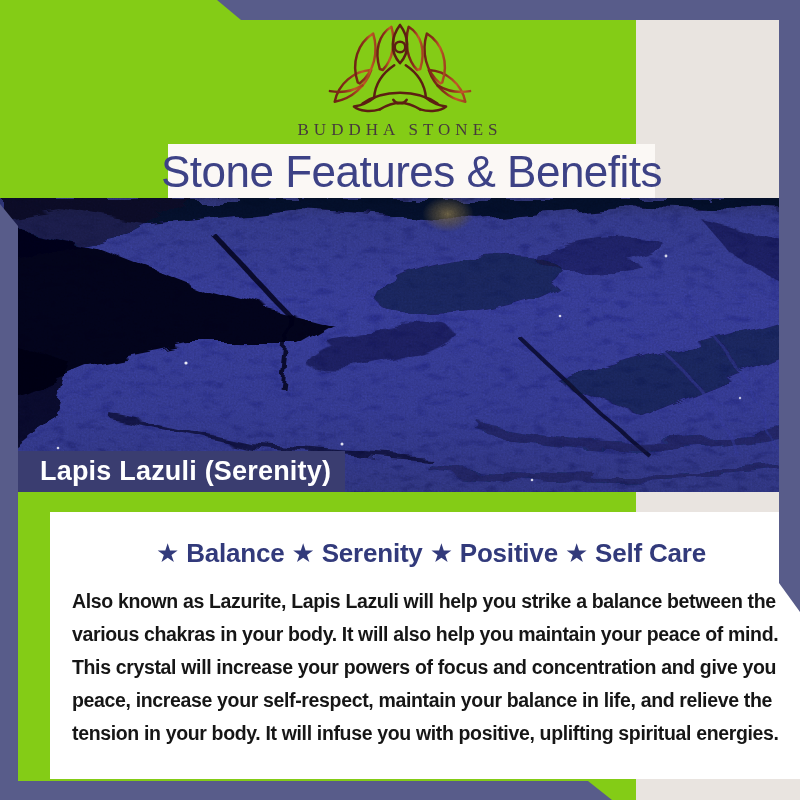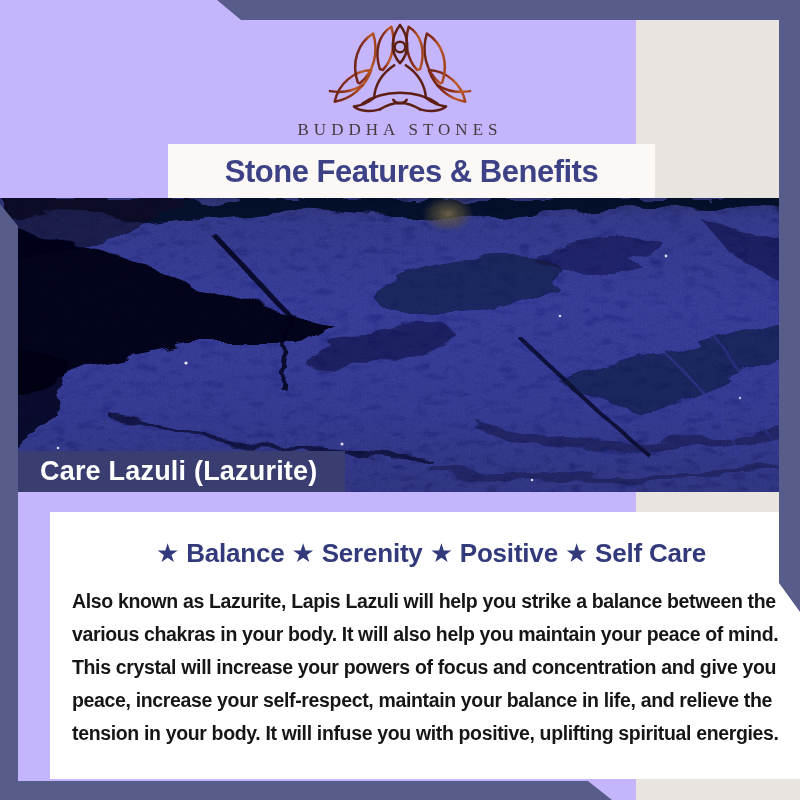--- a/index.html
+++ b/index.html
@@ -1,28 +1,28 @@
 <!DOCTYPE html>
 <html><head>
 <meta charset="utf-8">
 <style>
   html,body{margin:0;padding:0;}
   body{width:800px;height:800px;overflow:hidden;background:#e9e4e0;}
-  .canvas{position:relative;width:636px;height:800px;background:#c4b5fd;font-family:"Liberation Sans","DejaVu Sans",sans-serif;}
+  .canvas{position:relative;width:636px;height:800px;background:#84cc16;font-family:"Liberation Sans","DejaVu Sans",sans-serif;}
 
   
   .brand{position:absolute;left:0;top:22px;width:800px;text-align:center;}
   .lotus{width:150px;height:96px;display:block;margin:0 auto;}
   .brand-name{margin-top:2px;font-family:"Liberation Serif","DejaVu Serif",serif;
     font-size:17px;letter-spacing:5px;color:#463a3c;font-weight:400;}
 
   
   .heading-band{position:absolute;left:168px;top:144px;width:487px;height:56px;
     background:#fbf8f5;display:flex;align-items:center;justify-content:center;}
-  .heading-band h1{margin:16px;font-size:31px;font-weight:bold;color:#3d4286;letter-spacing:-0.5px;white-space:nowrap;}
+  .heading-band h1{margin:16px;font-size:44px;font-weight:normal;color:#3d4286;letter-spacing:-0.5px;white-space:nowrap;}
 
   
   .stone-photo{position:absolute;left:0;top:198px;width:800px;height:294px;display:block;}
 
   
   .photo-label{position:absolute;left:0;top:451px;width:345px;height:41px;background:#3a3d70;
     color:#ffffff;font-size:27px;font-weight:bold;line-height:41px;padding-left:40px;
     box-sizing:border-box;letter-spacing:0.2px;white-space:nowrap;}
 
   
@@ -137,21 +137,21 @@
       <circle cx="186" cy="165" r="1.6" opacity="0.9"></circle>
       <circle cx="560" cy="118" r="1.3" opacity="0.8"></circle>
       <circle cx="666" cy="58" r="1.4" opacity="0.8"></circle>
       <circle cx="342" cy="246" r="1.5" opacity="0.85"></circle>
       <circle cx="532" cy="282" r="1.3" opacity="0.8"></circle>
       <circle cx="58" cy="250" r="1.3" opacity="0.8"></circle>
       <circle cx="740" cy="200" r="1.2" opacity="0.7"></circle>
     </g>
   </svg>
 
-  <div class="photo-label">Care Lazuli (Lazurite)</div>
+  <div class="photo-label">Lapis Lazuli (Serenity)</div>
 
   <div class="panel">
     <div class="tagline">★ Balance ★ Serenity ★ Positive ★ Self Care</div>
     <p class="description">Also known as Lazurite, Lapis Lazuli will help you strike a balance between the various chakras in your body. It will also help you maintain your peace of mind. This crystal will increase your powers of focus and concentration and give you peace, increase your self-respect, maintain your balance in life, and relieve the tension in your body. It will infuse you with positive, uplifting spiritual energies.</p>
   </div>
 
   <svg class="ribbons" viewBox="0 0 800 800" aria-hidden="true">
     <polygon points="217,0 800,0 800,20 241,20" fill="#585c8a"></polygon>
     <polygon points="779,0 800,0 800,612 779,583" fill="#585c8a"></polygon>
     <polygon points="0,204 18,226 18,800 0,800" fill="#585c8a"></polygon>

